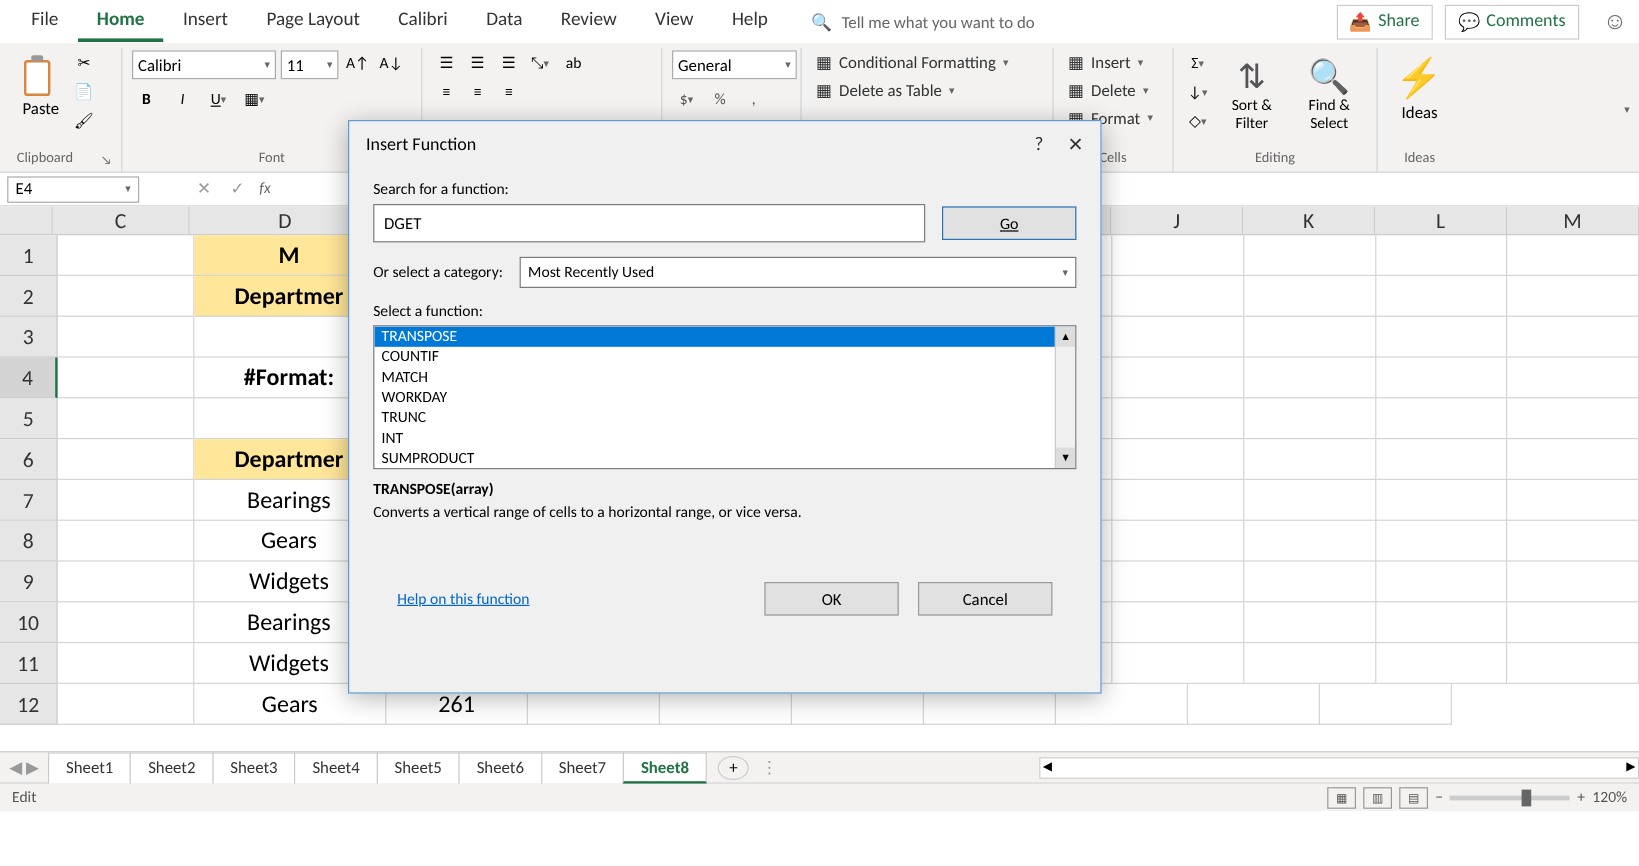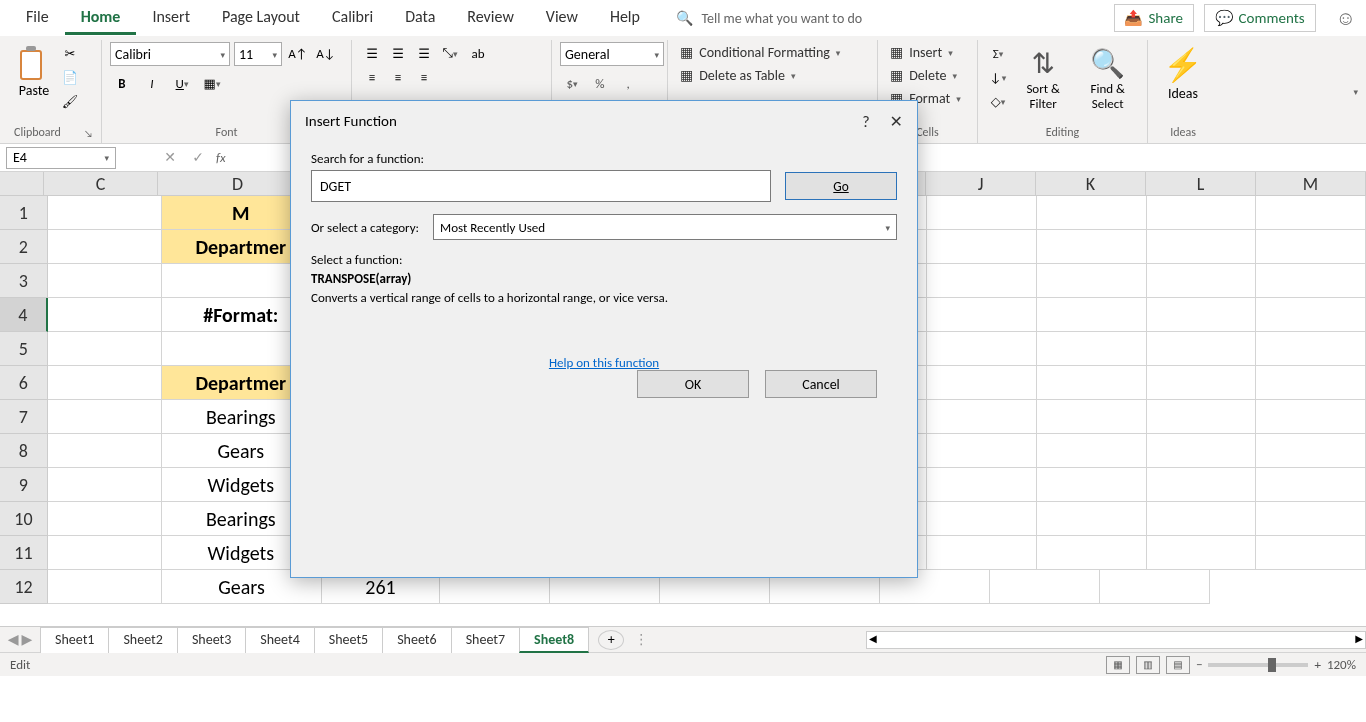--- a/index.html
+++ b/index.html
@@ -81,21 +81,21 @@
 .go-btn { width: 112px; height: 28px; border: 1px solid #2b72b9; background: #e1e1e1; cursor: pointer; text-decoration: underline; }
 .category-sel { flex: 1; height: 26px; border: 1px solid #7a7a7a; background: #fff; padding: 0 6px; display: flex; align-items: center; justify-content: space-between; font-size: 13px; }
 .func-list { border: 1px solid #7a7a7a; background: #fff; height: 120px; overflow: hidden; position: relative; margin-bottom: 10px; }
 .func-item { padding: 1px 6px; font-size: 13px; }
 .func-item.selected { background: #0078d7; color: #fff; }
 .func-list-scroll { position: absolute; right: 0; top: 0; width: 17px; height: 100%; background: #f0f0f0; border-left: 1px solid #ccc; }
 .scroll-btn { height: 17px; background: #ddd; display: flex; align-items: center; justify-content: center; font-size: 9px; }
 .func-sig { font-weight: bold; font-size: 13px; margin-bottom: 4px; }
 .func-desc { font-size: 13px; margin-bottom: 50px; }
 .help-link { color: #0066cc; font-size: 13px; text-decoration: underline; cursor: pointer; }
-.dialog-footer { display: flex; align-items: center; padding: 0 20px; flex-direction: column; }
+.dialog-footer { display: flex; align-items: center; padding: 0 20px; }
 .dlg-btn { width: 112px; height: 28px; border: 1px solid #999; background: #e1e1e1; cursor: pointer; margin-left: 16px; font-size: 14px; }
 
 
 .styles-row { display: flex; align-items: center; gap: 6px; padding: 2px 4px; font-size: 14px; color: #333; cursor: pointer; }
 
 .ideas-icon { font-size: 32px; color: #4472c4; }
 .sort-icon, .find-icon { font-size: 28px; color: #555; }
 
 .underline { text-decoration: underline; }
 </style>
@@ -523,20 +523,36 @@
       <button class="go-btn">Go</button>
     </div>
     <div class="dlg-row">
       <span class="dlg-label" style="margin:0">Or select a category:</span>
       <div class="category-sel">
         <span>Most Recently Used</span>
         <span class="caret">▾</span>
       </div>
     </div>
     <label class="dlg-label">Select a function:</label>
+    <div class="func-list">
+      <div id="func-items">
+          <div class="func-item selected">TRANSPOSE</div>
+          <div class="func-item">COUNTIF</div>
+          <div class="func-item">MATCH</div>
+          <div class="func-item">WORKDAY</div>
+          <div class="func-item">TRUNC</div>
+          <div class="func-item">INT</div>
+          <div class="func-item">SUMPRODUCT</div>
+        </div>
+      <div class="func-list-scroll">
+        <div class="scroll-btn">▲</div>
+        <div style="flex:1"></div>
+        <div class="scroll-btn" style="position:absolute;bottom:0;width:100%">▼</div>
+      </div>
+    </div>
     <div class="func-sig">TRANSPOSE(array)</div>
     <div class="func-desc">Converts a vertical range of cells to a horizontal range, or vice versa.</div>
     <div class="dialog-footer">
       <span class="help-link">Help on this function</span>
       <div style="margin-left:auto;display:flex">
         <button class="dlg-btn">OK</button>
         <button class="dlg-btn">Cancel</button>
       </div>
     </div>
   </div>

